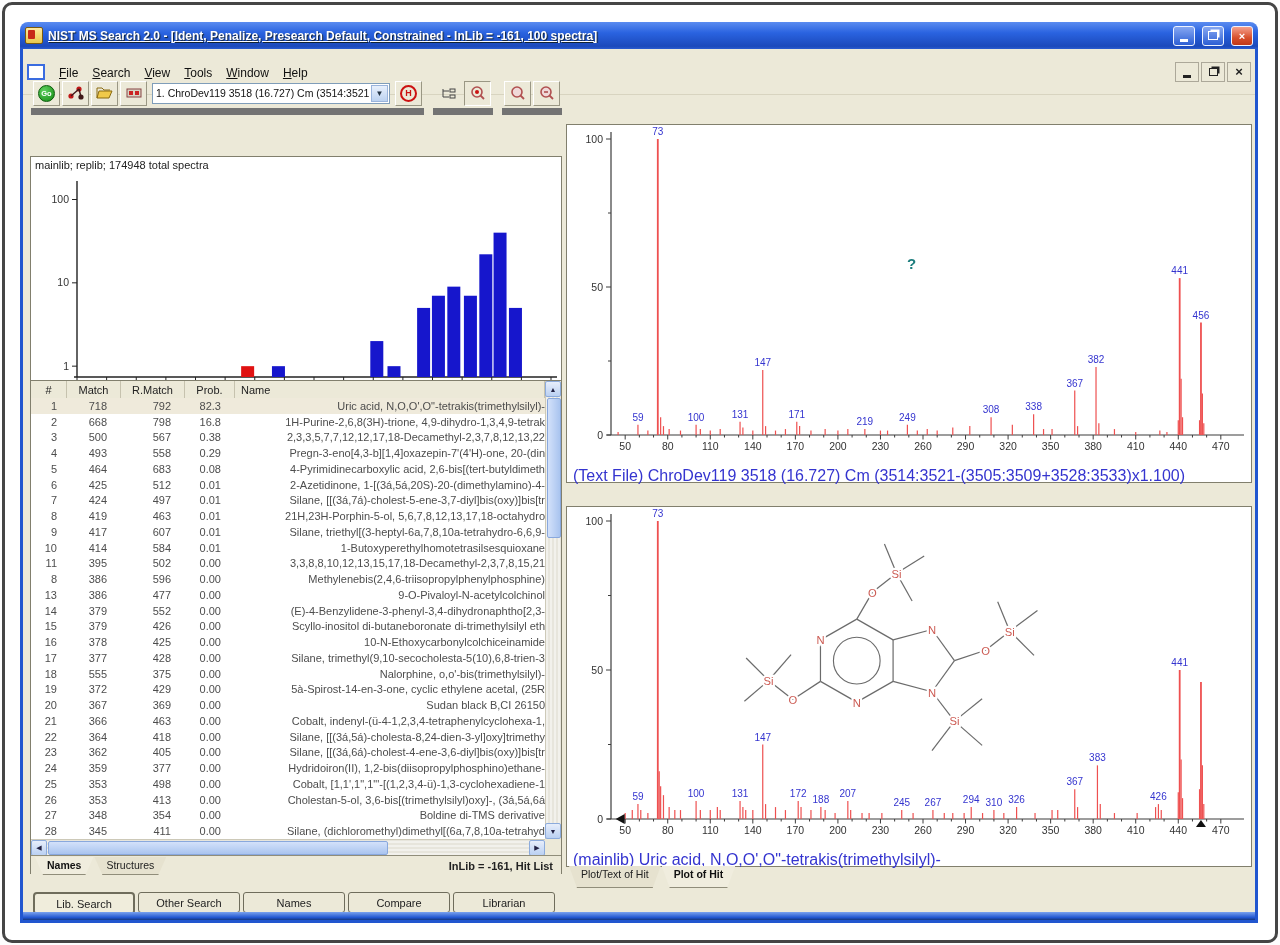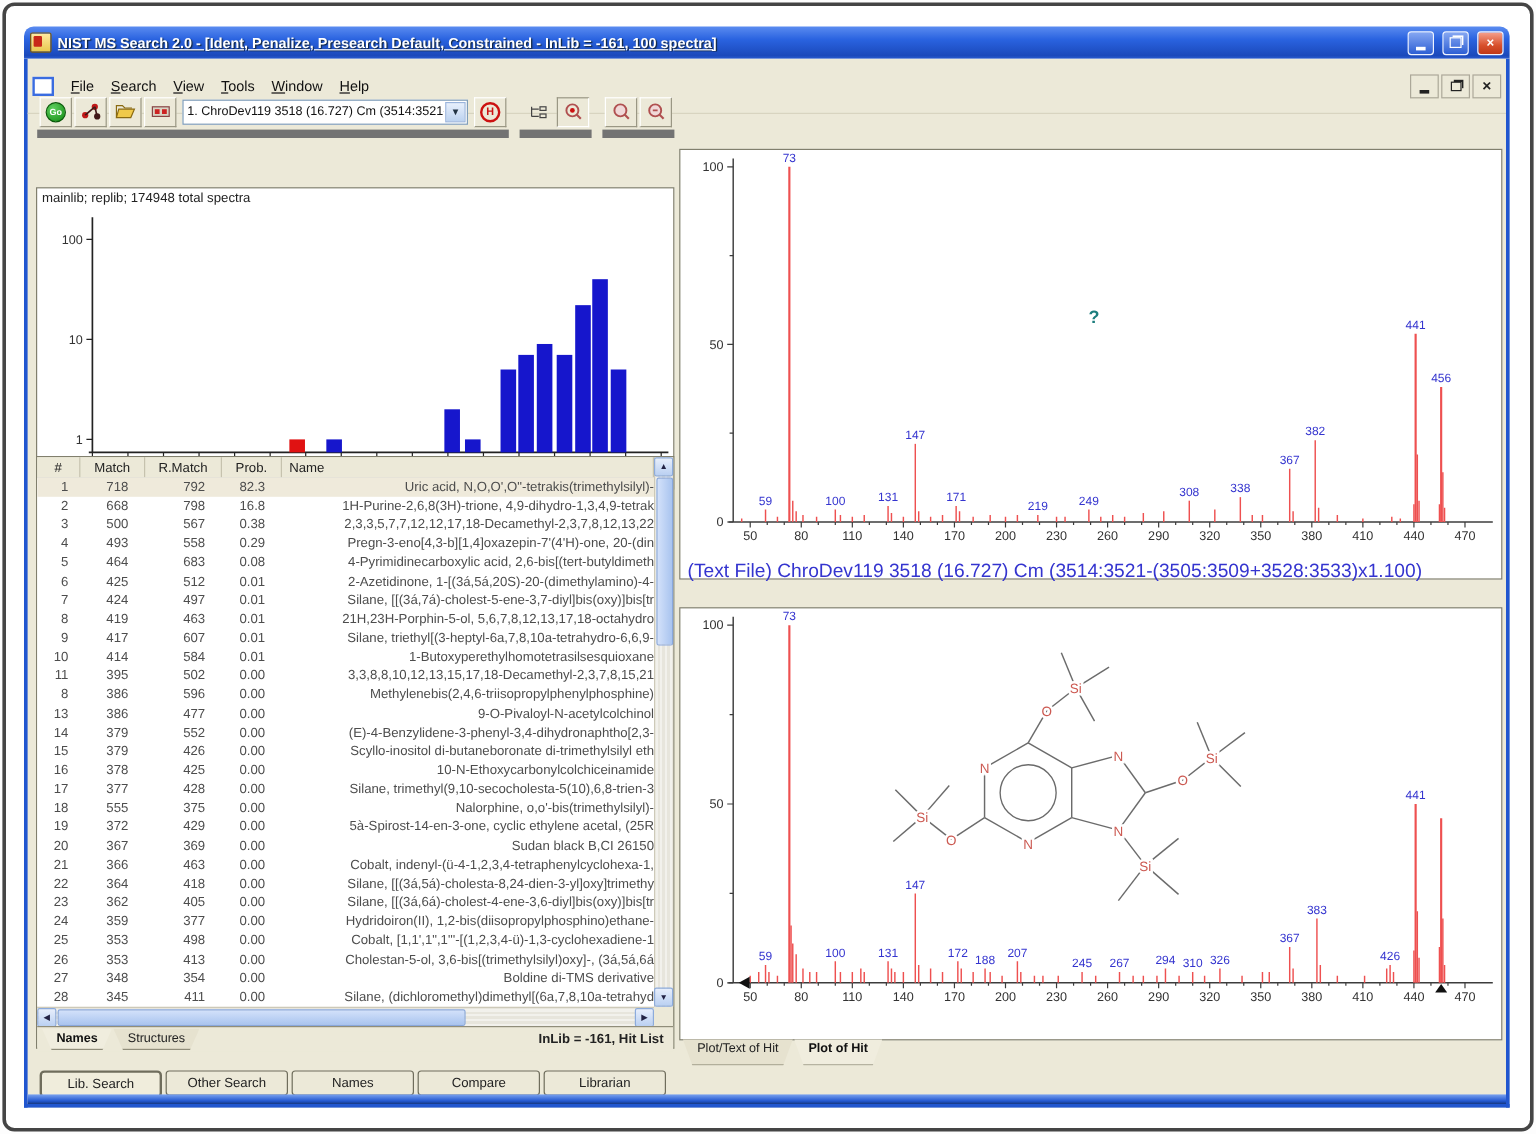--- a/index.html
+++ b/index.html
@@ -809,20 +809,21 @@
         <text x="237" y="112" text-anchor="middle">N</text>
         <text x="237" y="185" text-anchor="middle">N</text>
         <text x="168" y="69" text-anchor="middle">O</text>
         <text x="76" y="193" text-anchor="middle">O</text>
         <text x="299" y="136" text-anchor="middle">O</text>
         <text x="196" y="47" text-anchor="middle">Si</text>
         <text x="48" y="171" text-anchor="middle">Si</text>
         <text x="327" y="114" text-anchor="middle">Si</text>
         <text x="263" y="218" text-anchor="middle">Si</text>
       </svg>
+      <div class="spec-caption">(mainlib) Uric acid, N,O,O',O"-tetrakis(trimethylsilyl)-</div>
       <div class="spec-tabs" id="hit-tabs">
           <span class="ptab">Plot/Text of Hit</span>
           <span class="ptab active">Plot of Hit</span>
         </div>
     </div>
 
     <div class="apptabs" id="app-tabs">
         <div class="atab active">Lib. Search</div>
         <div class="atab">Other Search</div>
         <div class="atab">Names</div>

